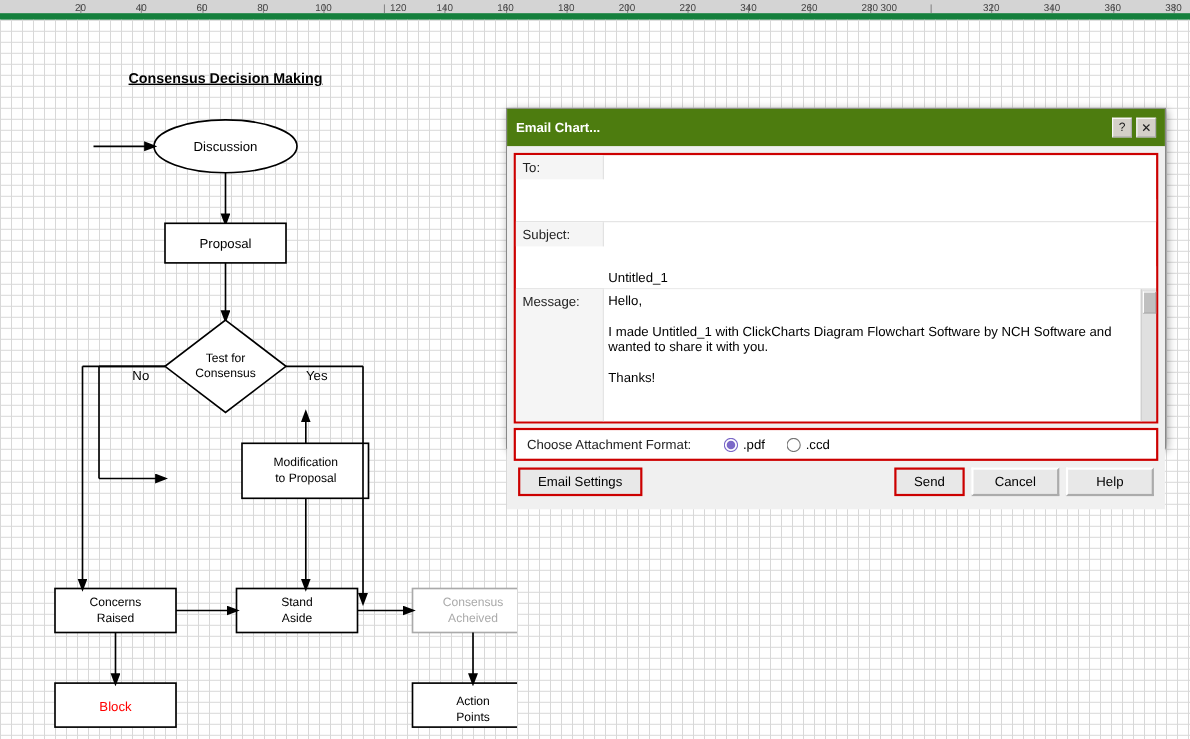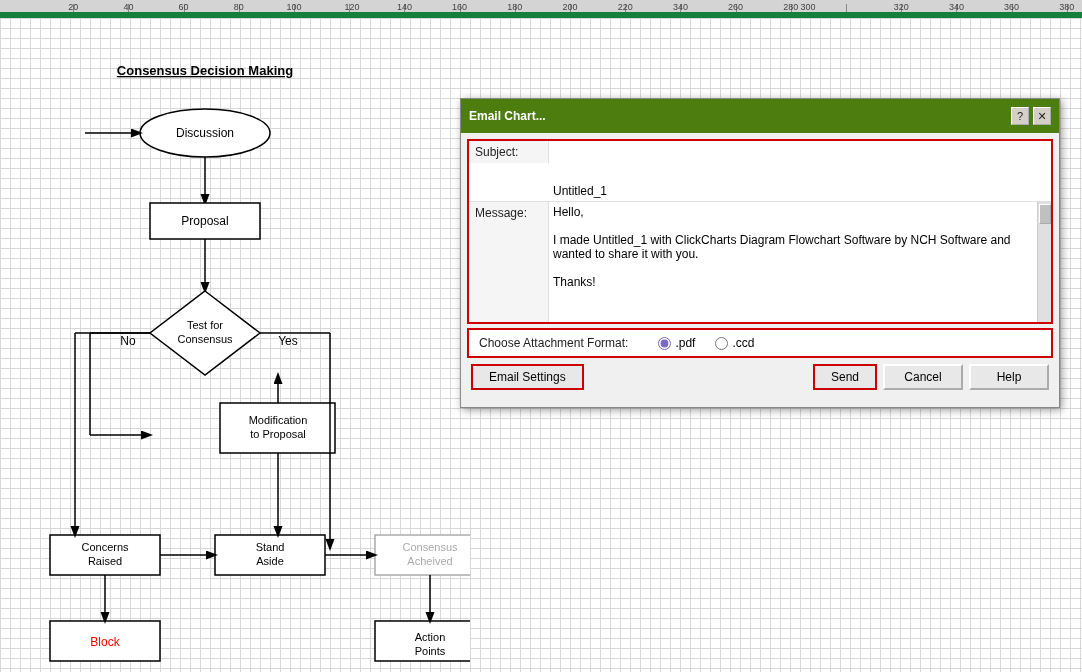--- a/index.html
+++ b/index.html
@@ -277,21 +277,21 @@
     <div class="ruler-mark" style="left: 73.2px;">20</div>
     <div class="ruler-tick" style="left: 128.4px; height: 8px;"></div>
     <div class="ruler-mark" style="left: 128.4px;">40</div>
     <div class="ruler-tick" style="left: 183.6px; height: 8px;"></div>
     <div class="ruler-mark" style="left: 183.6px;">60</div>
     <div class="ruler-tick" style="left: 238.8px; height: 8px;"></div>
     <div class="ruler-mark" style="left: 238.8px;">80</div>
     <div class="ruler-tick" style="left: 294px; height: 8px;"></div>
     <div class="ruler-mark" style="left: 294px;">100</div>
     <div class="ruler-tick" style="left: 349.2px; height: 8px;"></div>
-    <div class="ruler-mark" style="left: 352px; margin-top: 32px;">120</div>
+    <div class="ruler-mark" style="left: 362px; margin-top: 32px;">120</div>
     <div class="ruler-tick" style="left: 404.4px; height: 8px;"></div>
     <div class="ruler-mark" style="left: 404.4px;">140</div>
     <div class="ruler-tick" style="left: 459.6px; height: 8px;"></div>
     <div class="ruler-mark" style="left: 459.6px;">160</div>
     <div class="ruler-tick" style="left: 514.8px; height: 8px;"></div>
     <div class="ruler-mark" style="left: 514.8px;">180</div>
     <div class="ruler-tick" style="left: 570px; height: 8px;"></div>
     <div class="ruler-mark" style="left: 570px;">200</div>
     <div class="ruler-tick" style="left: 625.2px; height: 8px;"></div>
     <div class="ruler-mark" style="left: 625.2px;">220</div>
@@ -403,20 +403,24 @@
       <div class="dialog-controls">
         <div class="dialog-ctrl-btn">?</div>
         <div class="dialog-ctrl-btn">✕</div>
       </div>
     </div>
 
     <div class="dialog-body">
 
       <div class="dialog-form">
 
+        <div class="form-row">
+          <div class="form-label">To:</div>
+          <input class="form-input" type="text" value="" style="">
+        </div>
 
         <div class="form-row">
           <div class="form-label">Subject:</div>
           <input class="form-input" type="text" value="Untitled_1" style="">
         </div>
 
         <div class="message-row">
           <div class="message-label">Message:</div>
           <div class="textarea-wrapper">
             <textarea class="form-textarea" style="">Hello,

